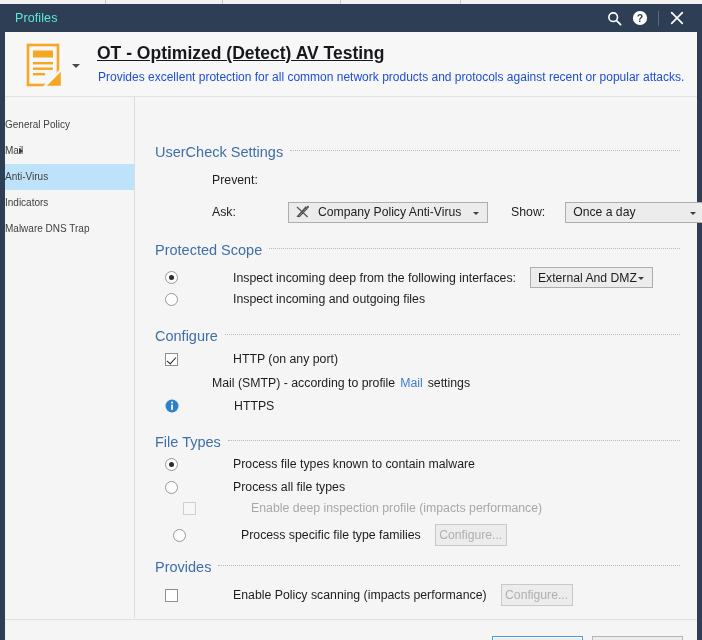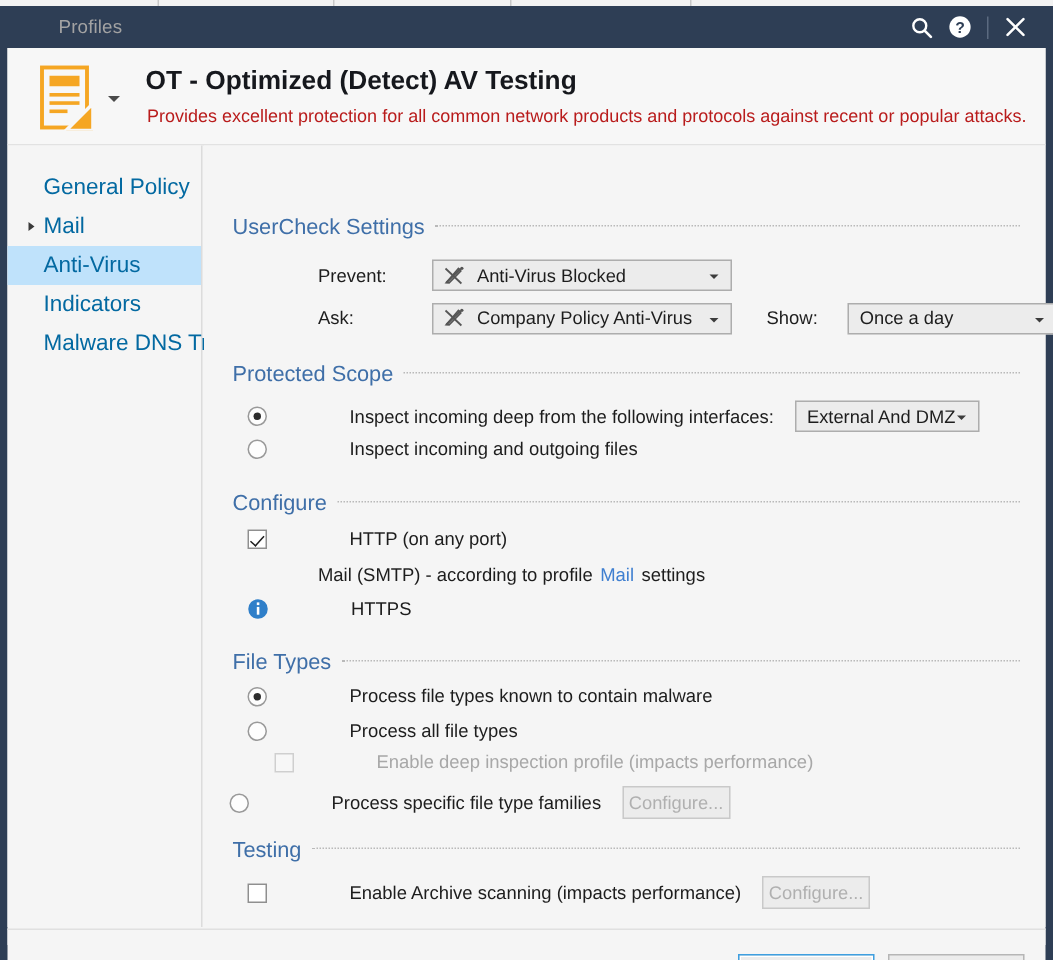--- a/index.html
+++ b/index.html
@@ -48,24 +48,23 @@
     position: absolute;
     left: 0; top: 0;
     width: 694px;
     height: 28px;
     background: #2e3e55;
   }
   #titlebar .title {
     position: absolute;
     left: 11px;
     top: 7px;
-    color: #a3a3a3;
+    color: #5eead4;
     font-size: 12.5px;
     letter-spacing: .1px;
-    margin-left: 24px;
   }
   #titlebar .tb-icons {
     position: absolute;
     right: 8px;
     top: 0;
     height: 28px;
     display: flex;
     align-items: center;
     gap: 0px;
   }
@@ -122,49 +121,49 @@
     cursor: pointer;
   }
   #header-title {
     position: absolute;
     left: 92px;
     top: 11px;
     font-size: 17.5px;
     font-weight: bold;
     color: #16181d;
     white-space: nowrap;
+    text-decoration: underline;
   }
   #header-sub {
     position: absolute;
     left: 93px;
     top: 38px;
     font-size: 12px;
-    color: #b91c1c;
+    color: #1d4ed8;
     white-space: nowrap;
   }
 
   
   #sidebar {
     position: absolute;
     left: 0;
     top: 65px;
     width: 130px;
     height: 521px;
     background: #f5f5f5;
     border-right: 1px solid #dcdcdc;
     padding-top: 15px;
     box-sizing: border-box;
   }
   .nav-item {
     position: relative;
     height: 26px;
     line-height: 26px;
-    padding-left: 24px;
-    font-size: 15px;
-    color: #0369a1;
+    font-size: 10px;
+    color: #404040;
     cursor: pointer;
     white-space: nowrap;
   }
   .nav-item.selected {
     background: #bfe2fb;
   }
   .nav-item .arrow {
     position: absolute;
     left: 14px;
     top: 10px;
@@ -443,32 +442,20 @@
 
     <div id="content">
 
       <div class="section-head" style="top:47px">
         <span class="sh-label">UserCheck Settings</span>
         <span class="sh-rule"></span>
       </div>
 
       <div class="row" style="top:76px; left:29px">
         <span class="lbl" style="width:76px">Prevent:</span>
-        <span class="combo" style="width:200px">
-          <span class="uc-icon">
-            <svg width="16" height="14" viewBox="0 0 16 14">
-              <path d="M2.5 11.5 L12 2.2" stroke="#555" stroke-width="1.3" fill="none"></path>
-              <path d="M2.5 11.5 L4.4 11.6 L12.2 3.6 L10.6 2.0 Z" fill="none" stroke="#555" stroke-width="1.1"></path>
-              <line x1="2.0" y1="2.0" x2="12.6" y2="12.0" stroke="#555" stroke-width="1.2"></line>
-              <circle cx="12.9" cy="1.9" r="1.1" fill="#555"></circle>
-            </svg>
-          </span>
-          <span class="ctext">Anti-Virus Blocked</span>
-          <span class="carr"></span>
-        </span>
       </div>
 
       <div class="row" style="top:104px; left:29px">
         <span class="lbl" style="width:76px">Ask:</span>
         <span class="combo" style="width:200px">
           <span class="uc-icon">
             <svg width="16" height="14" viewBox="0 0 16 14">
               <path d="M2.5 11.5 L12 2.2" stroke="#555" stroke-width="1.3" fill="none"></path>
               <path d="M2.5 11.5 L4.4 11.6 L12.2 3.6 L10.6 2.0 Z" fill="none" stroke="#555" stroke-width="1.1"></path>
               <line x1="2.0" y1="2.0" x2="12.6" y2="12.0" stroke="#555" stroke-width="1.2"></line>
@@ -545,34 +532,34 @@
       <div class="row" style="top:383px; left:29px">
         <span class="radio"></span>
         <span class="lbl">Process all file types</span>
       </div>
 
       <div class="row" style="top:404px; left:47px">
         <span class="check dim"></span>
         <span class="lbl dim">Enable deep inspection profile (impacts performance)</span>
       </div>
 
-      <div class="row" style="top:427px; left:17px">
+      <div class="row" style="top:427px; left:37px">
         <span class="radio"></span>
         <span class="lbl">Process specific file type families</span>
         <span class="btn" style="width:72px; margin-left:14px">Configure...</span>
       </div>
 
       <div class="section-head" style="top:462px">
-        <span class="sh-label">Testing</span>
+        <span class="sh-label">Provides</span>
         <span class="sh-rule"></span>
       </div>
 
       <div class="row" style="top:487px; left:29px">
         <span class="check"></span>
-        <span class="lbl">Enable Archive scanning (impacts performance)</span>
+        <span class="lbl">Enable Policy scanning (impacts performance)</span>
         <span class="btn" style="width:72px; margin-left:14px">Configure...</span>
       </div>
 
     </div>
 
     <div id="footer">
       <div id="btn-ok">OK</div>
       <div id="btn-cancel">Cancel</div>
     </div>
 

